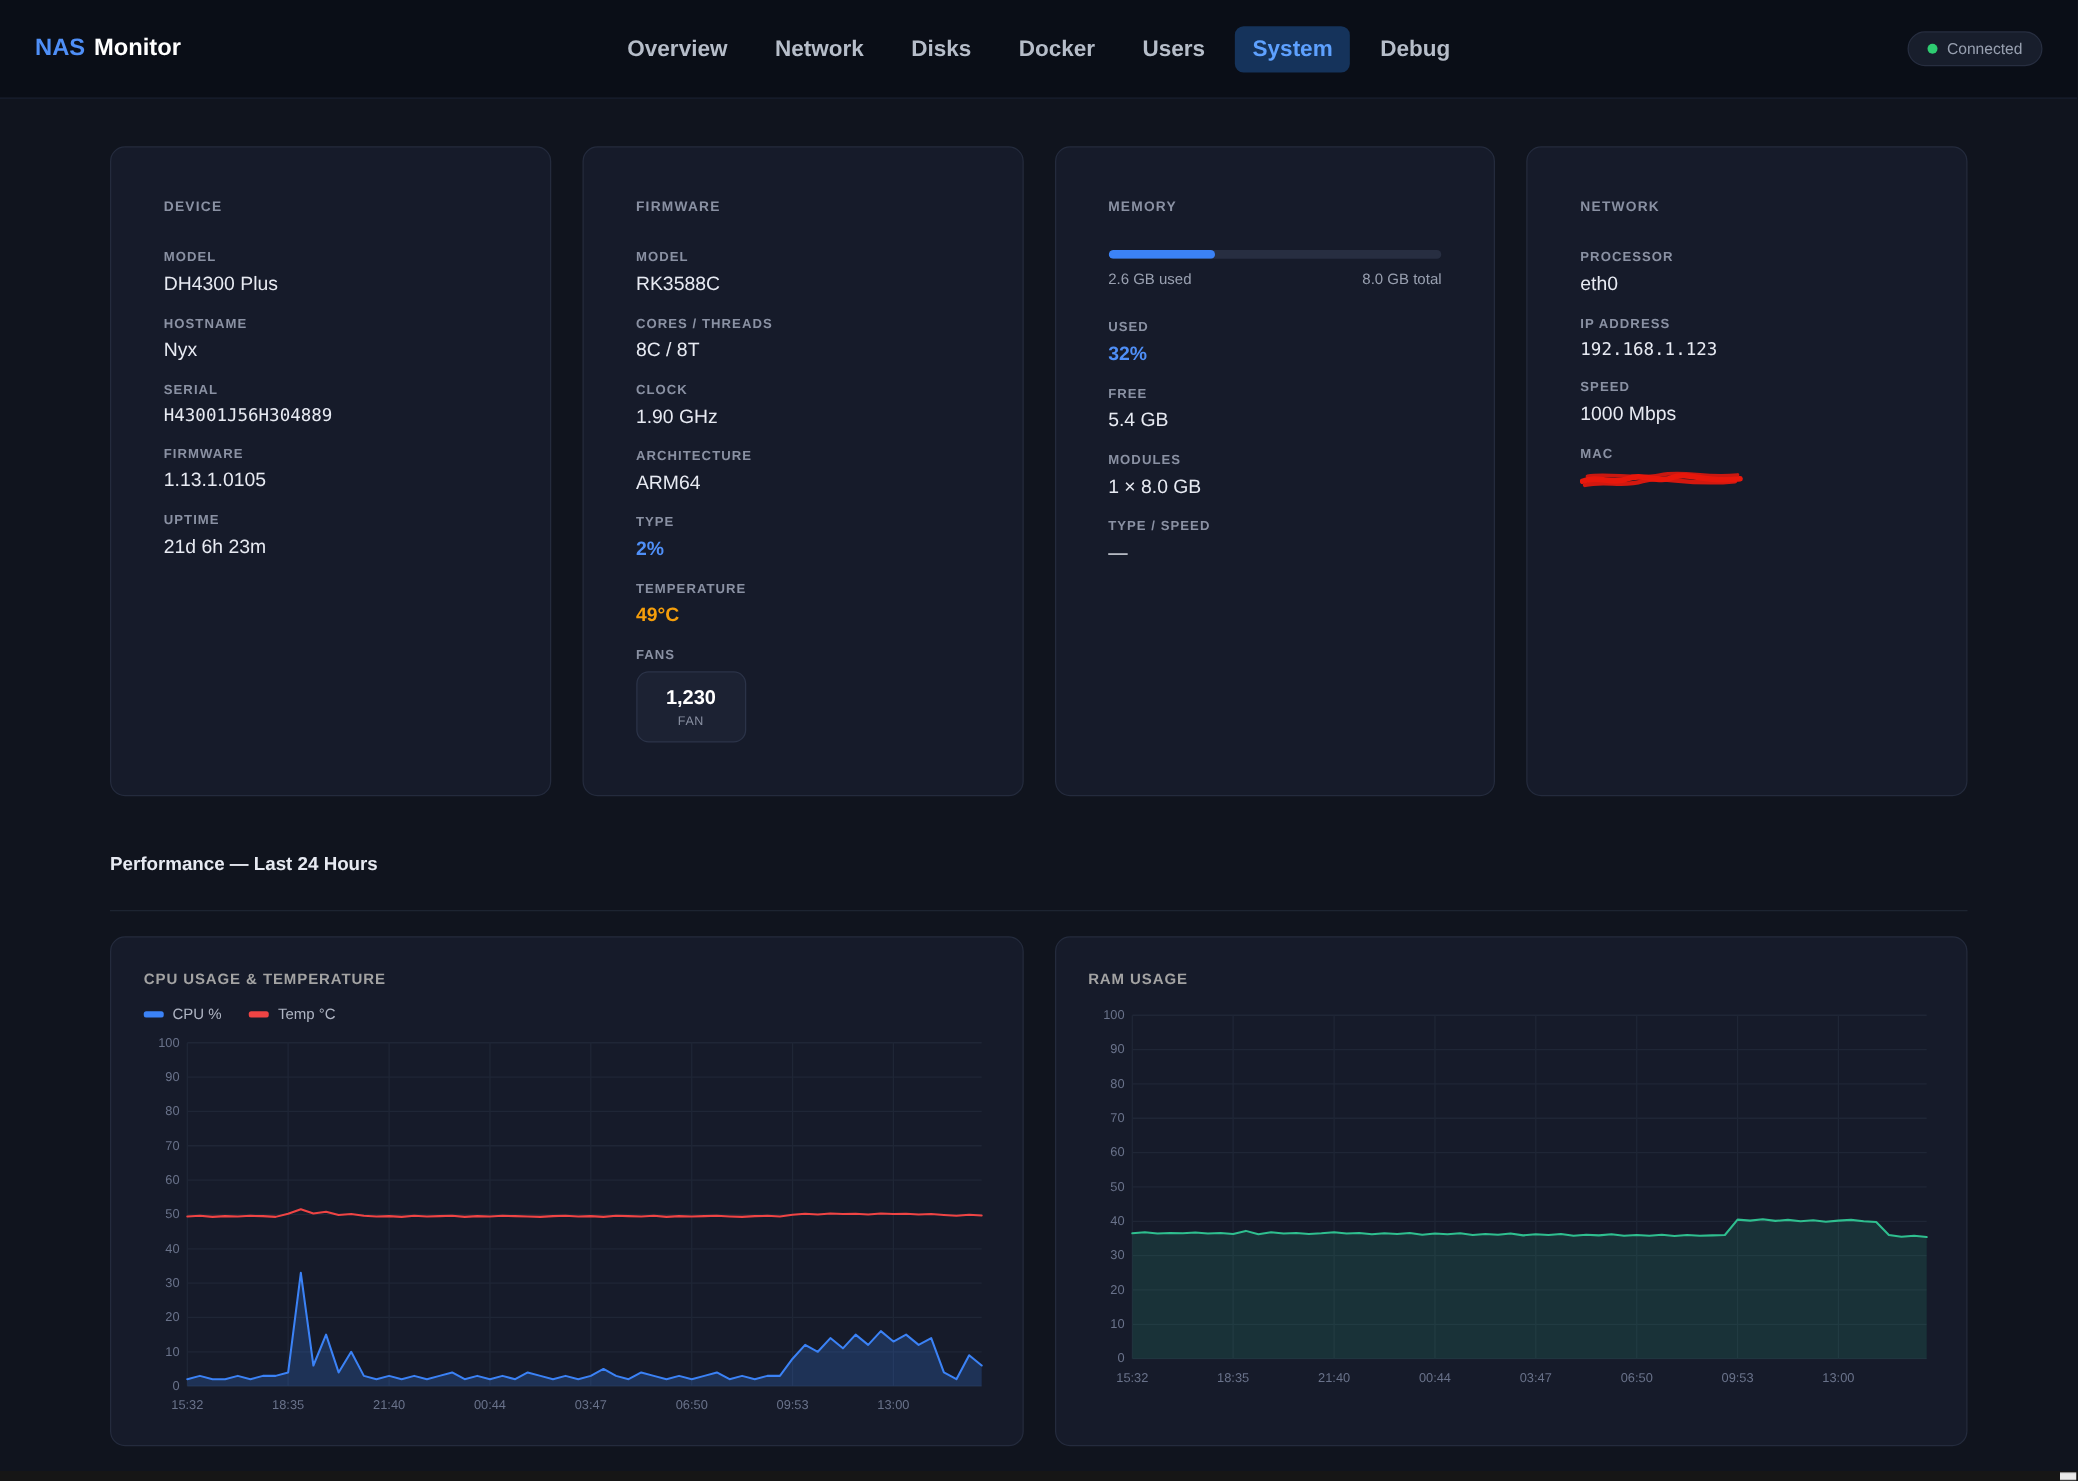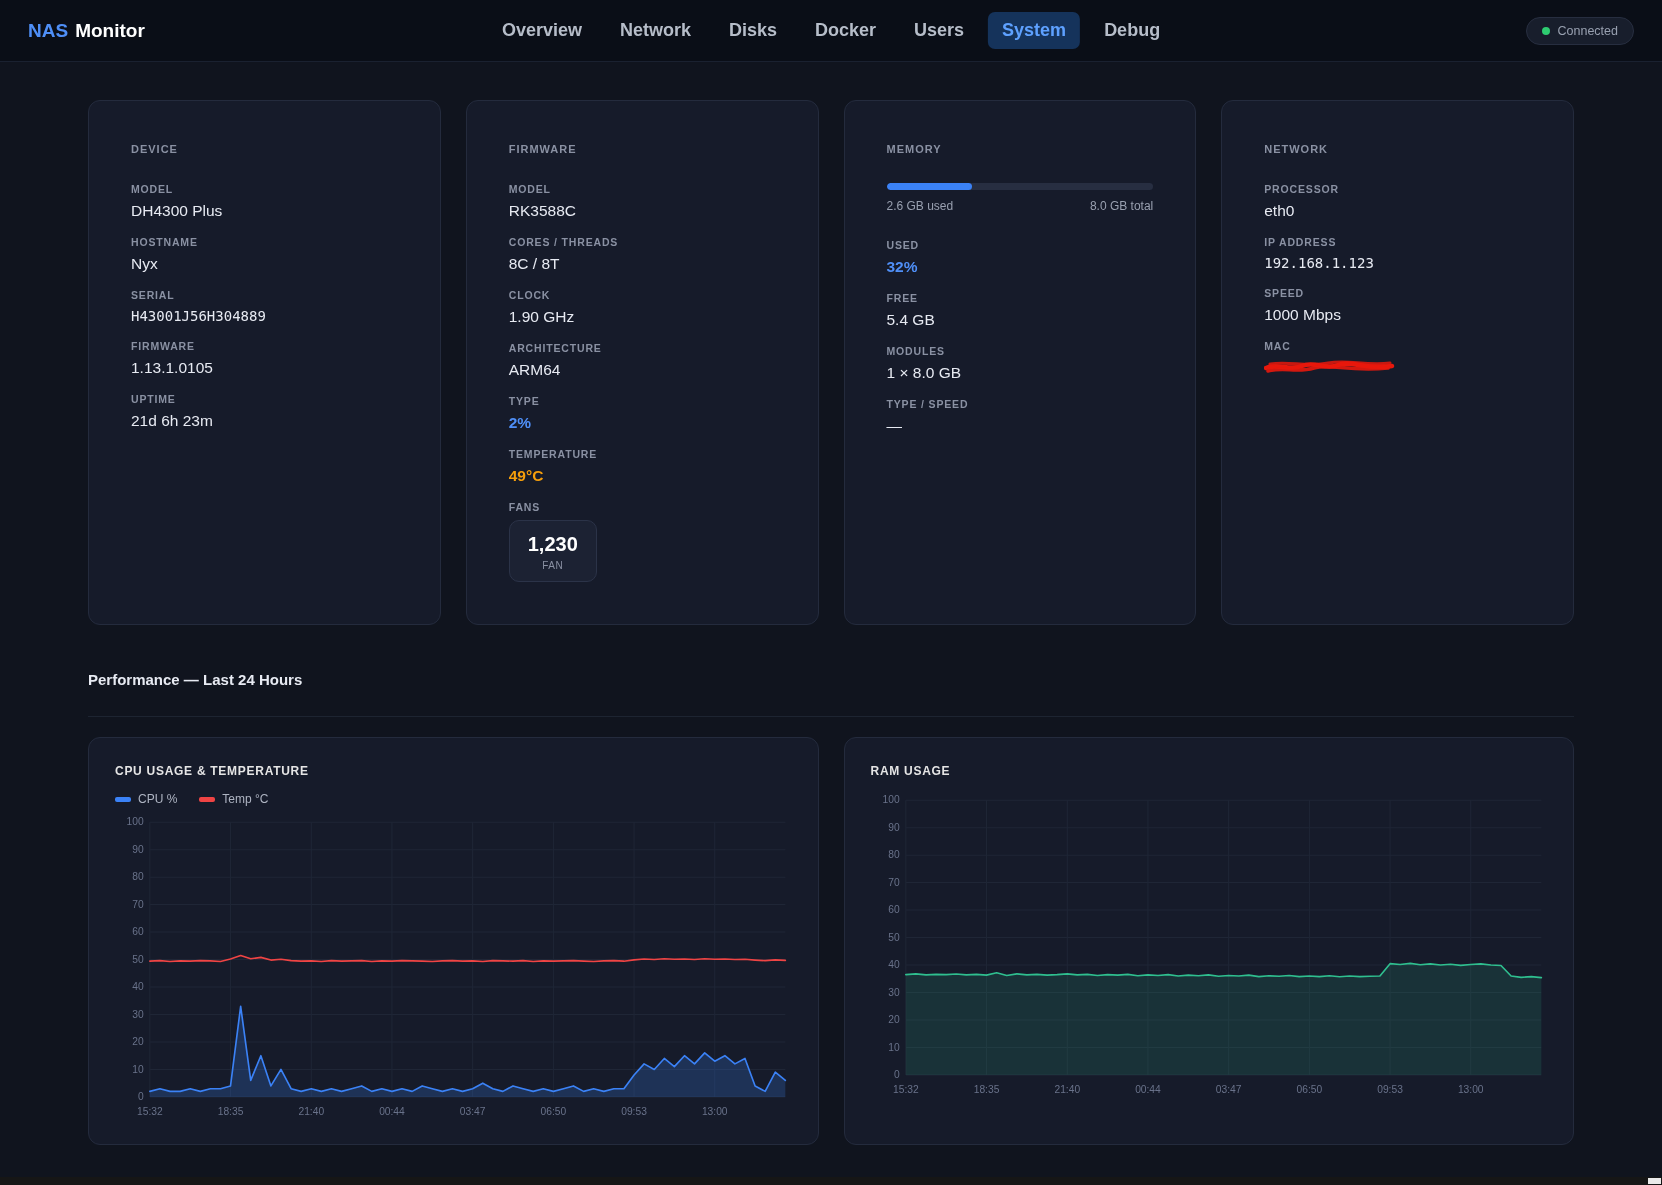--- a/index.html
+++ b/index.html
@@ -19,21 +19,21 @@
   body{
     background:var(--bg);
     color:var(--text);
     font-family:"Liberation Sans", sans-serif;
     width:1662px;
     min-height:1185px;
     overflow-x:hidden;
   }
   
   .header{
-    height:62px;
+    height:79px;
     background:var(--header-bg);
     border-bottom:1px solid #1a2130;
     display:flex;
     align-items:center;
     padding:0 28px;
     position:relative;
   }
   .brand{font-size:19px;font-weight:700;display:flex;gap:7px;align-items:baseline;}
   .brand .primary{color:var(--accent);}
   .brand .secondary{color:#ffffff;}
@@ -78,21 +78,21 @@
   .value{font-size:15.5px;color:var(--text);}
   .value.accent{color:var(--accent);font-weight:600;}
   .value.warn{color:var(--warn);font-weight:600;}
   .value.mono{font-family:"DejaVu Sans Mono", monospace;font-size:14px;}
   
   .fan-box{
     margin-top:6px;width:88px;text-align:center;
     background:#1c2233;border:1px solid #2b3348;border-radius:10px;
     padding:12px 0 10px 0;
   }
-  .fan-rpm{font-size:20px;font-weight:700;color:#ffffff;}
+  .fan-rpm{font-size:16px;font-weight:700;color:#ffffff;}
   .fan-unit{font-size:10px;color:var(--muted);margin-top:4px;letter-spacing:.05em;}
   
   .mem-track{height:7px;background:#272e41;border-radius:4px;overflow:hidden;margin-top:2px;}
   .mem-fill{height:100%;background:#3b82f6;border-radius:4px;width:0;}
   .mem-caption{
     display:flex;justify-content:space-between;
     font-size:12px;color:#99a0b0;margin:9px 0 26px 0;
   }
   
   .mac-scribble{display:block;margin-top:2px;}
@@ -102,21 +102,21 @@
     font-size:15px;font-weight:700;color:var(--text);
     padding-bottom:28px;border-bottom:1px solid #1d2431;
   }
   .charts-row{
     margin-top:20px;
     display:grid;grid-template-columns:1fr 1fr;gap:25px;
   }
   .chart-card{min-height:0;padding:26px 26px 22px 26px;}
   .chart-title{
     font-size:12px;font-weight:700;letter-spacing:.06em;
-    color:#e5e5e5;margin-bottom:14px;
+    color:#a3a3a3;margin-bottom:14px;
   }
   .legend{display:flex;justify-content:flex-start;gap:22px;margin:4px 0 8px 0;}
   .legend-item{display:flex;align-items:center;gap:7px;font-size:12px;color:#aeb4c2;}
   .swatch{width:16px;height:5px;border-radius:2px;display:inline-block;}
   .chart-svg{display:block;width:100%;height:auto;}
   
   .bottom-bar{position:fixed;left:0;right:0;bottom:0;height:8px;background:#161616;}
   .bottom-thumb{position:absolute;right:1px;top:1px;width:13px;height:6px;background:#eaeaea;}
 </style>
 </head>

